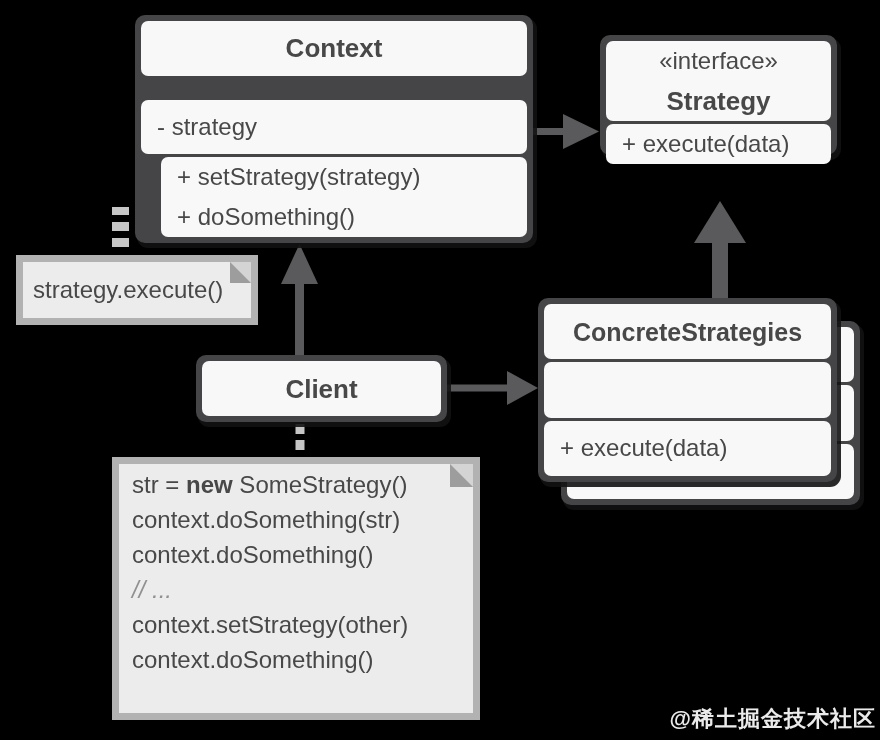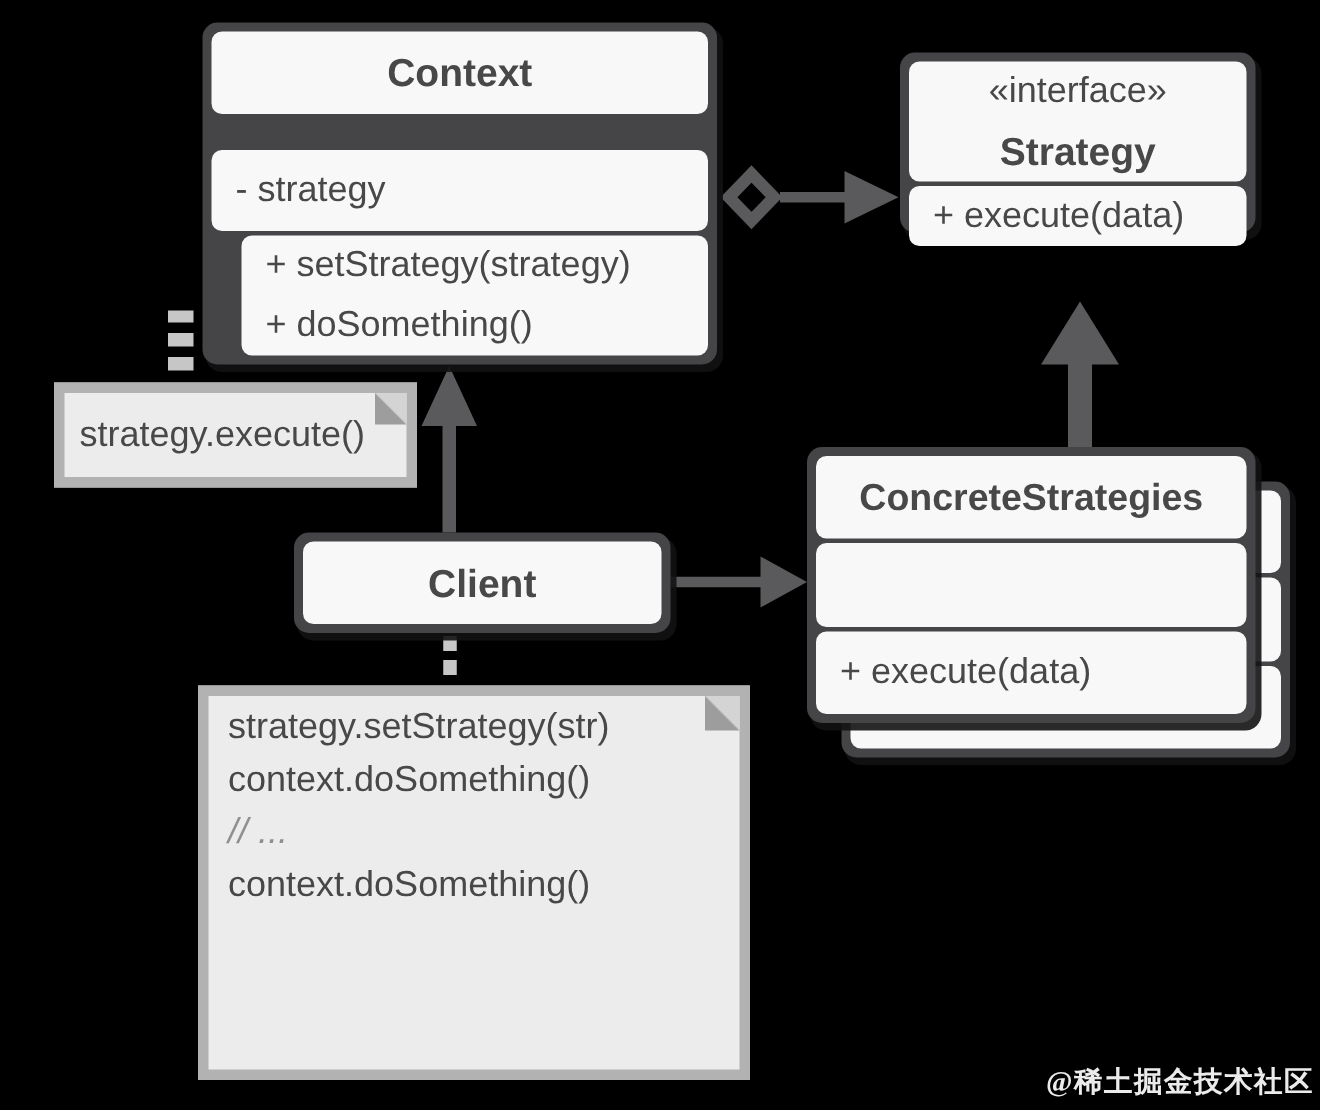--- a/index.html
+++ b/index.html
@@ -38,21 +38,20 @@
   .str-method  { flex:1; }
   .con-comp    { flex:1; }
 
   
   .note {
     position:absolute; box-sizing:border-box;
     background:var(--note_fill,#ececec);
     border:7px solid var(--note_border,#b2b2b2);
     color:var(--text,#484848);
     z-index:4;
-    margin-left:20px;
   }
   .fold {
     position:absolute; top:0; right:0; width:21px; height:21px;
     background:linear-gradient(to top right,#9d9d9d 48%,#d4d4d4 52%);
   }
   .note-call {
     left:16px; top:255px; width:242px; height:70px;
     display:flex; align-items:center; padding-left:10px; font-size:24px;
   }
   .note-code {
@@ -67,21 +66,21 @@
   svg.connectors { position:absolute; left:0; top:0; z-index:2; pointer-events:none; }
   .cline   { stroke:var(--connector,#5a5a5c); fill:none; }
   .cfill   { fill:var(--connector,#5a5a5c); }
   .diamond { fill:var(--background,#000); stroke:var(--connector,#5a5a5c); stroke-width:8; }
   .dash    { fill:var(--dash,#c6c6c6); }
 
   
   .watermark {
     position:absolute; right:4px; bottom:6px; z-index:5;
     color:var(--watermark,#ffffff); opacity:.92;
-    font-size:19px; font-weight:bold; letter-spacing:1px;font-family:Liberation Serif, serif;
+    font-size:22px; font-weight:bold; letter-spacing:1px;
   }
 </style>
 </head>
 <body>
 
 <div class="frame back" style="left:561px; top:321px; width:299px; height:184px;">
   <div class="comp con-comp"></div>
   <div class="comp con-comp"></div>
   <div class="comp con-comp"></div>
 </div>
@@ -114,21 +113,21 @@
     <rect class="dash" x="112" y="222" width="17" height="9"></rect>
     <rect class="dash" x="112" y="238" width="17" height="9"></rect>
   </g>
 
   <g>
     <rect class="dash" x="295.5" y="424" width="9" height="10"></rect>
     <rect class="dash" x="295.5" y="440" width="9" height="10"></rect>
   </g>
 </svg>
 
-<div class="frame" style="left:135px; top:15px; width:343px; height:228px;">
+<div class="frame" style="left:135px; top:15px; width:398px; height:228px;">
   <div class="comp center ctx-title">
     <span class="bold-title">Context</span>
   </div>
   <div class="comp ctx-field">
     <span>- strategy</span>
   </div>
   <div class="comp ctx-methods">
     <span>+ setStrategy(strategy)</span>
     <span>+ doSomething()</span>
   </div>
@@ -159,20 +158,22 @@
     <span class="bold-title">Client</span>
   </div>
 </div>
 
 <div class="note note-call">
   <span>strategy.execute()</span>
   <div class="fold"></div>
 </div>
 
 <div class="note note-code">
-  <div>strategy.setStrategy(str)</div>
+  <div><span>str = </span><span class="kw">new</span><span> SomeStrategy()</span></div>
+  <div>context.doSomething(str)</div>
   <div>context.doSomething()</div>
   <div class="comment">// ...</div>
+  <div>context.setStrategy(other)</div>
   <div>context.doSomething()</div>
   <div class="fold" style="width:23px; height:23px;"></div>
 </div>
 
 <div class="watermark">@稀土掘金技术社区</div>
 
 </body></html>

